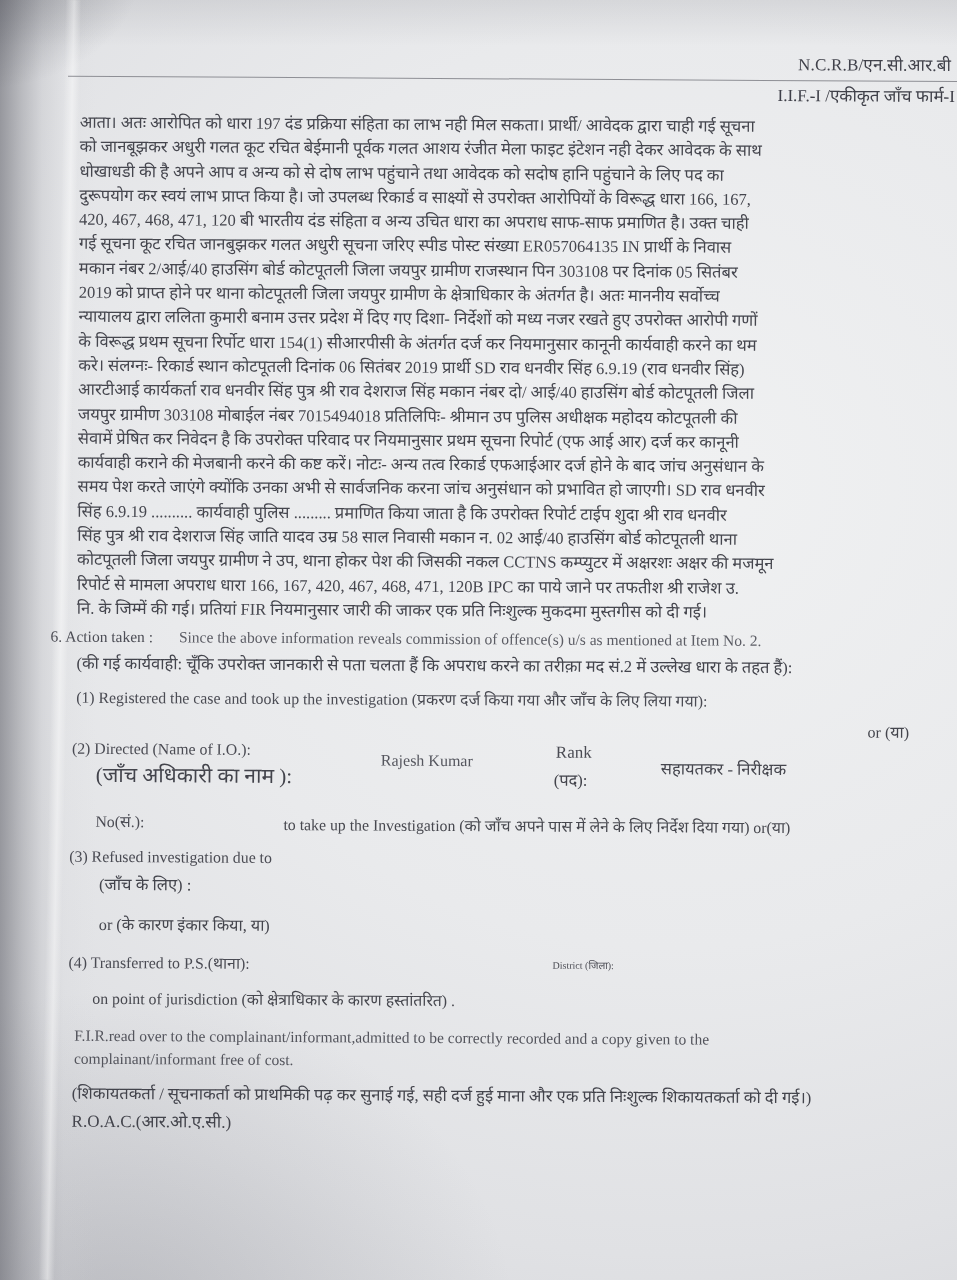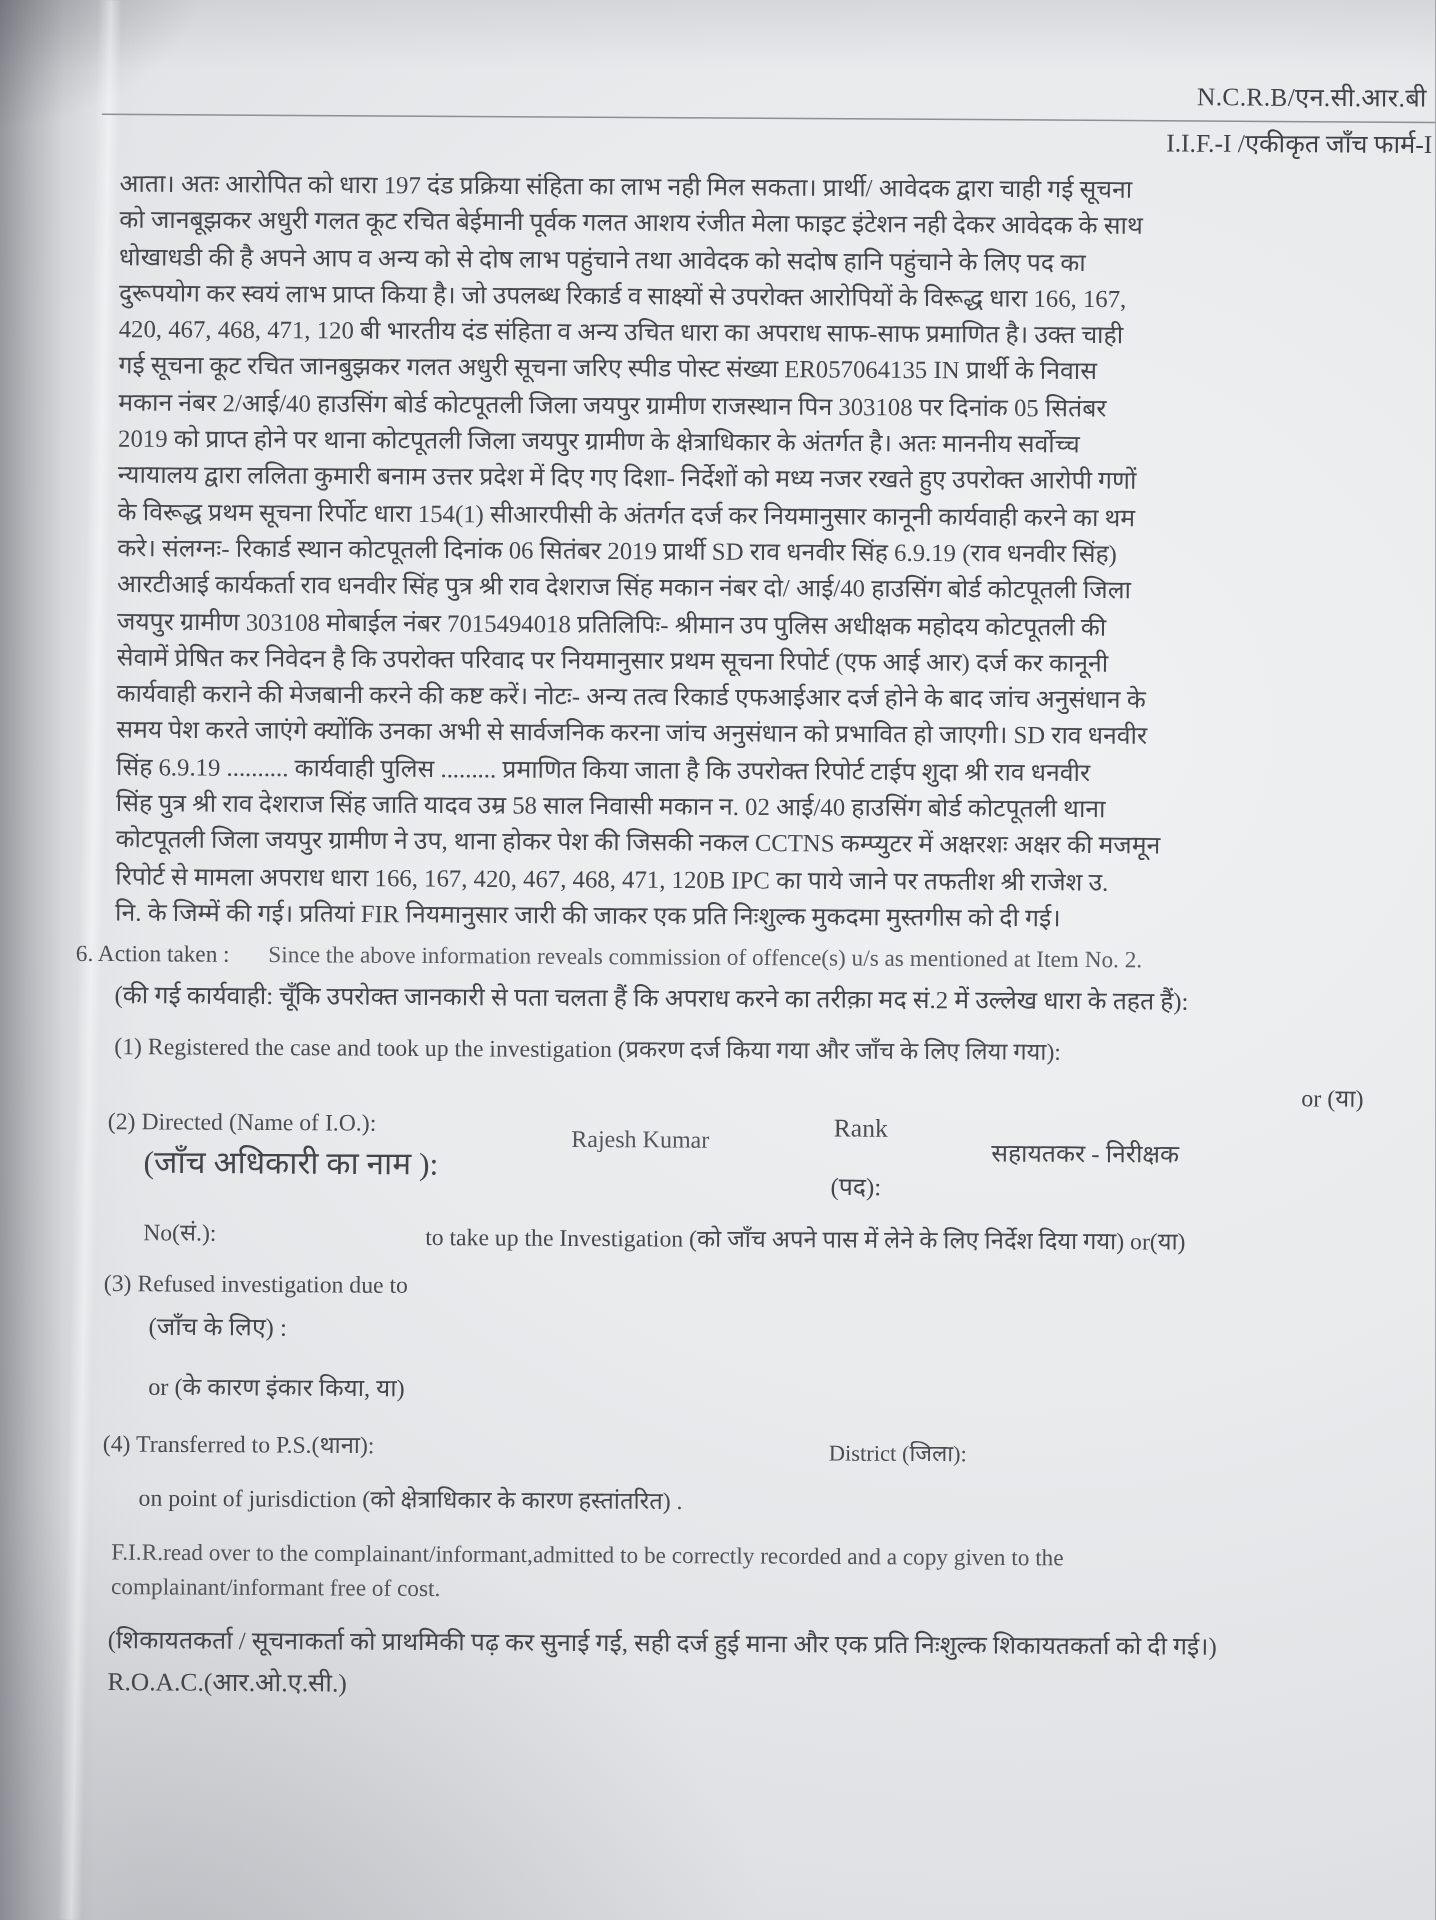--- a/index.html
+++ b/index.html
@@ -27,31 +27,31 @@
   .sec13{margin:7px 0 0 54px;font-size:15.5px;color:#4c4d55;white-space:nowrap;overflow:hidden;}
   .sec13 .en-light{color:#5b5c64;margin-left:22px;}
   .hi-line{margin:5px 0 0 80px;font-size:16.5px;white-space:nowrap;overflow:hidden;color:#43444c;}
   .item1{margin:12px 0 0 80px;font-size:15.8px;white-space:nowrap;overflow:hidden;color:#4a4b53;}
   .or-right{text-align:right;margin:8px 44px 0 0;font-size:16px;color:#44454d;}
   .item2{position:relative;height:64px;margin-top:0;}
   .item2 .lbl-en{position:absolute;left:76px;top:2px;font-size:15.8px;color:#4a4b53;}
   .item2 .lbl-hi{position:absolute;left:100px;top:22px;font-size:21px;color:#43444c;}
   .item2 .io-name{position:absolute;left:385px;top:12px;font-size:16px;color:#55565e;}
   .item2 .rank-en{position:absolute;left:560px;top:2px;font-size:17px;color:#4a4b53;}
-  .item2 .rank-hi{position:absolute;left:558px;top:27px;font-size:16.5px;color:#43444c;margin-top:11px;}
+  .item2 .rank-hi{position:absolute;left:558px;top:27px;font-size:16.5px;color:#43444c;}
   .item2 .rank-val{position:absolute;left:665px;top:15px;font-size:16.5px;color:#45464e;}
   .no-row{position:relative;height:28px;margin-top:8px;}
   .no-row .no-lbl{position:absolute;left:100px;top:0;font-size:15.8px;color:#4a4b53;text-align:center;}
   .no-row .no-tail{position:absolute;left:288px;top:2px;font-size:15.8px;white-space:nowrap;color:#47484f;}
   .item3{margin:10px 0 0 74px;font-size:15.8px;color:#4a4b53;}
   .item3-hi{margin:6px 0 0 104px;font-size:16.5px;color:#43444c;}
   .item3-or{margin:18px 0 0 104px;font-size:16.2px;color:#44454d;}
   .item4{position:relative;height:26px;margin-top:16px;}
   .item4 .ps{position:absolute;left:74px;top:0;font-size:15.8px;color:#4a4b53;}
-  .item4 .district{position:absolute;left:558px;top:4px;font-size:15px;color:#4a4b53;}
+  .item4 .district{position:absolute;left:558px;top:4px;font-size:10px;color:#4a4b53;}
   .item4-juris{margin:10px 0 0 98px;font-size:15.8px;color:#47484f;}
   .fir-para{margin:16px 0 0 80px;width:772px;font-size:15.5px;line-height:22.5px;color:#53545c;}
   .fir-hi{margin:11px 0 0 78px;font-size:16.5px;white-space:nowrap;overflow:hidden;color:#43444c;}
   .roac{margin:5px 0 0 78px;font-size:17px;color:#43444c;}
 </style>
 </head>
 <body>
 
 <div class="photo">
   <div class="fold"></div>

